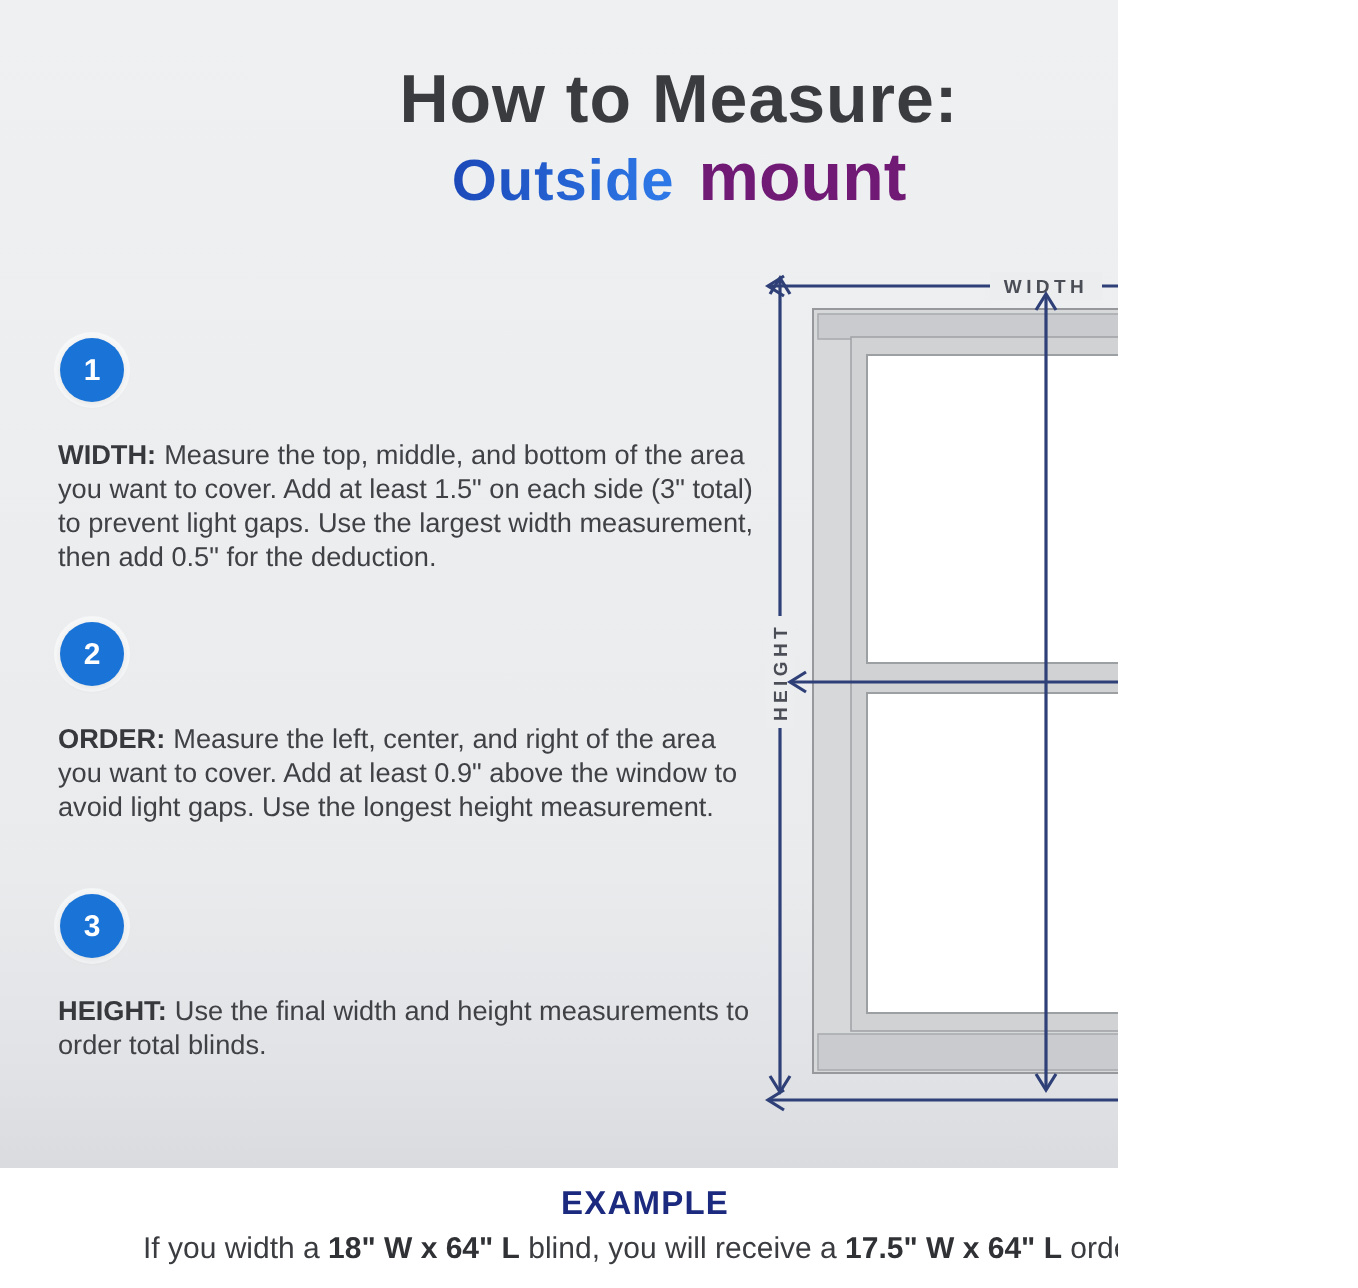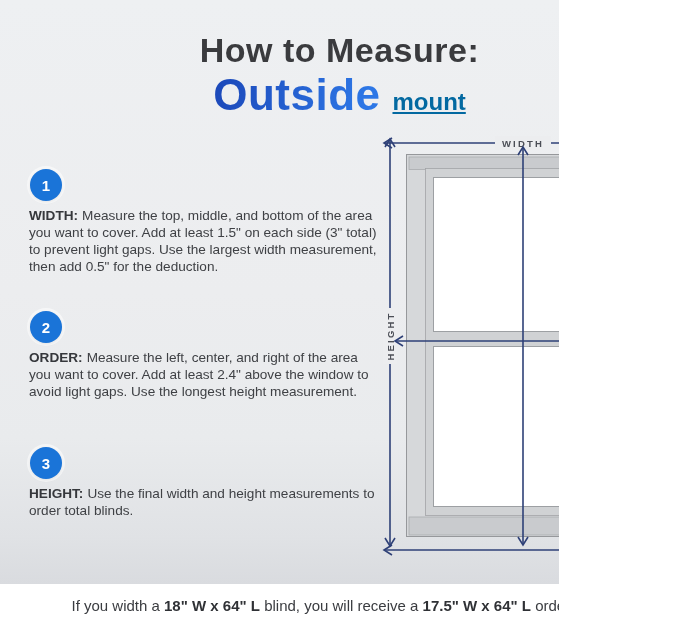--- a/index.html
+++ b/index.html
@@ -21,42 +21,42 @@
   .title { position:absolute; left:0; top:33px; width:679px; text-align:center; }
   .title-line1 {
     font-size:34px; line-height:1.0; font-weight:700; color:#3a3b3e;
     letter-spacing:0.5px;
   }
   .title-line2 {
     display:flex; justify-content:center; align-items:baseline; gap:12px;
     margin-top:3px;
   }
   .title-emph {
-    font-size:44px; font-weight:800; letter-spacing:0.5px; color:#2163d6;
+    font-size:29px; font-weight:800; letter-spacing:0.5px; color:#2163d6;
   }
   @supports (-webkit-background-clip: text) {
     .title-emph {
       background:linear-gradient(100deg,#1b47b8 0%,#2d77e6 90%);
       -webkit-background-clip:text; background-clip:text;
       -webkit-text-fill-color:transparent; color:transparent;
     }
   }
-  .title-suffix { font-size:24px; font-weight:600; color:#0369a1;text-decoration:underline; }
+  .title-suffix { font-size:34px; font-weight:600; color:#701a75; }
   
   .step { position:absolute; left:29px; width:352px; }
   .step-badge {
     width:32px; height:32px; border-radius:50%;
     background:#1a74d8; color:#ffffff;
     font-size:15px; font-weight:700;
     display:flex; align-items:center; justify-content:center;
     box-shadow:0 0 0 3px rgba(255,255,255,0.55), 0 1px 3px rgba(0,0,0,0.18);
     margin-left:1px;
   }
   .step-text {
-    margin-top:6px; font-size:13.6px; line-height:17px; color:#3f4145;
+    margin-top:18px; font-size:13.6px; line-height:17px; color:#3f4145;
     max-width:348px;
   }
   .step-text b { font-weight:700; color:#36383c; margin-right:4px; }
   
   .diagram { position:absolute; left:370px; top:125px; width:300px; height:440px; }
   .diagram text {
     font-family:"Liberation Sans", sans-serif;
     font-size:9.5px; font-weight:700; letter-spacing:2.2px; fill:#4b4e56;
   }
   
@@ -82,21 +82,21 @@
     </div>
   </header>
 
   <section>
     <div class="step" style="top:169px">
       <div class="step-badge">1</div>
       <p class="step-text"><b>WIDTH:</b><span>Measure the top, middle, and bottom of the area you want to cover. Add at least 1.5" on each side (3" total) to prevent light gaps. Use the largest width measurement, then add 0.5" for the deduction.</span></p>
     </div>
     <div class="step" style="top:311px">
       <div class="step-badge">2</div>
-      <p class="step-text"><b>ORDER:</b><span>Measure the left, center, and right of the area you want to cover. Add at least 2.4" above the window to avoid light gaps. Use the longest height measurement.</span></p>
+      <p class="step-text"><b>ORDER:</b><span>Measure the left, center, and right of the area you want to cover. Add at least 0.9" above the window to avoid light gaps. Use the longest height measurement.</span></p>
     </div>
     <div class="step" style="top:447px">
       <div class="step-badge">3</div>
       <p class="step-text"><b>HEIGHT:</b><span>Use the final width and height measurements to order total blinds.</span></p>
     </div>
   </section>
 
   <svg class="diagram" viewBox="370 125 300 440">
 
     <rect x="406.5" y="154.5" width="233" height="382" fill="#d6d8da" stroke="#96989b" stroke-width="1"></rect>
@@ -130,17 +130,18 @@
       <path d="M653 147 L658 139 L663 147"></path>
         <path d="M653 538 L658 546 L663 538"></path>
       <path d="M518 155 L523 147 L528 155"></path>
         <path d="M518 537 L523 545 L528 537"></path>
       <path d="M403 336 L395 341 L403 346"></path>
         <path d="M645 336 L653 341 L645 346"></path>
     </g>
   </svg>
 
   <footer class="example">
+    <div class="example-heading">EXAMPLE</div>
     <div class="example-line">
       <span>If you width a </span><b>18" W x 64" L</b><span> blind, you will receive a </span><b>17.5" W x 64" L</b><span> order.</span>
     </div>
   </footer>
 </div>
 
 </body></html>

